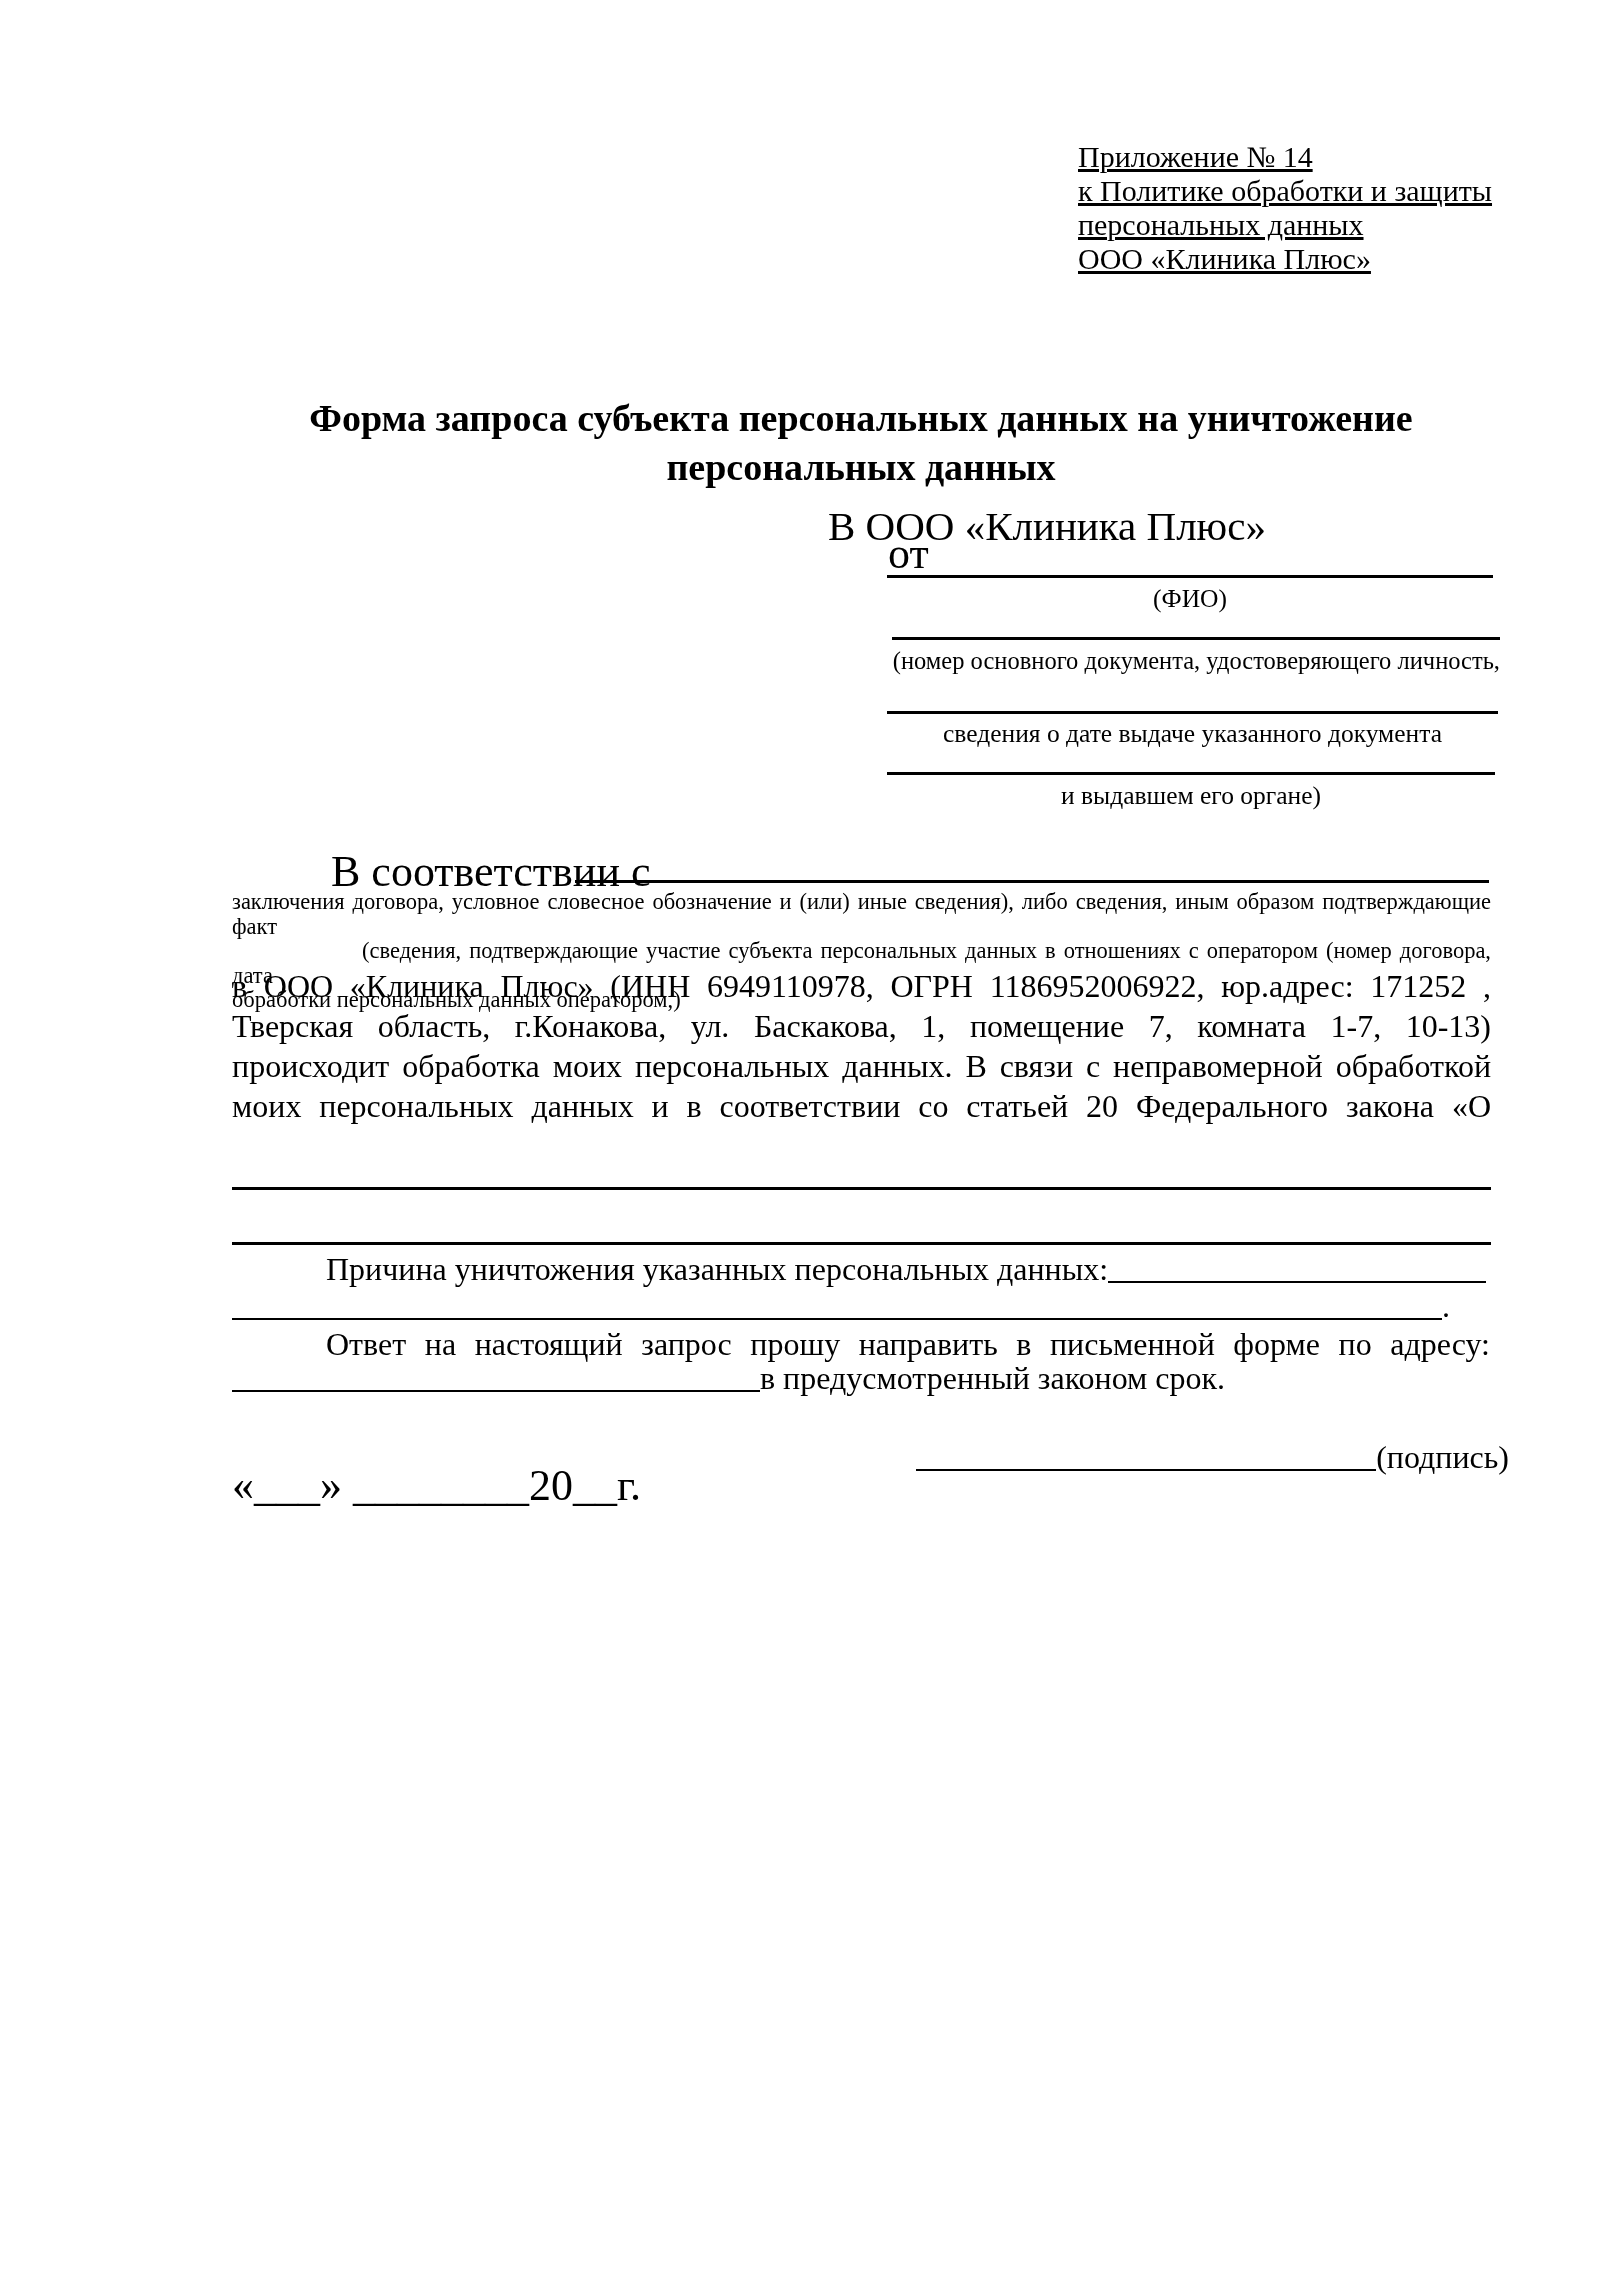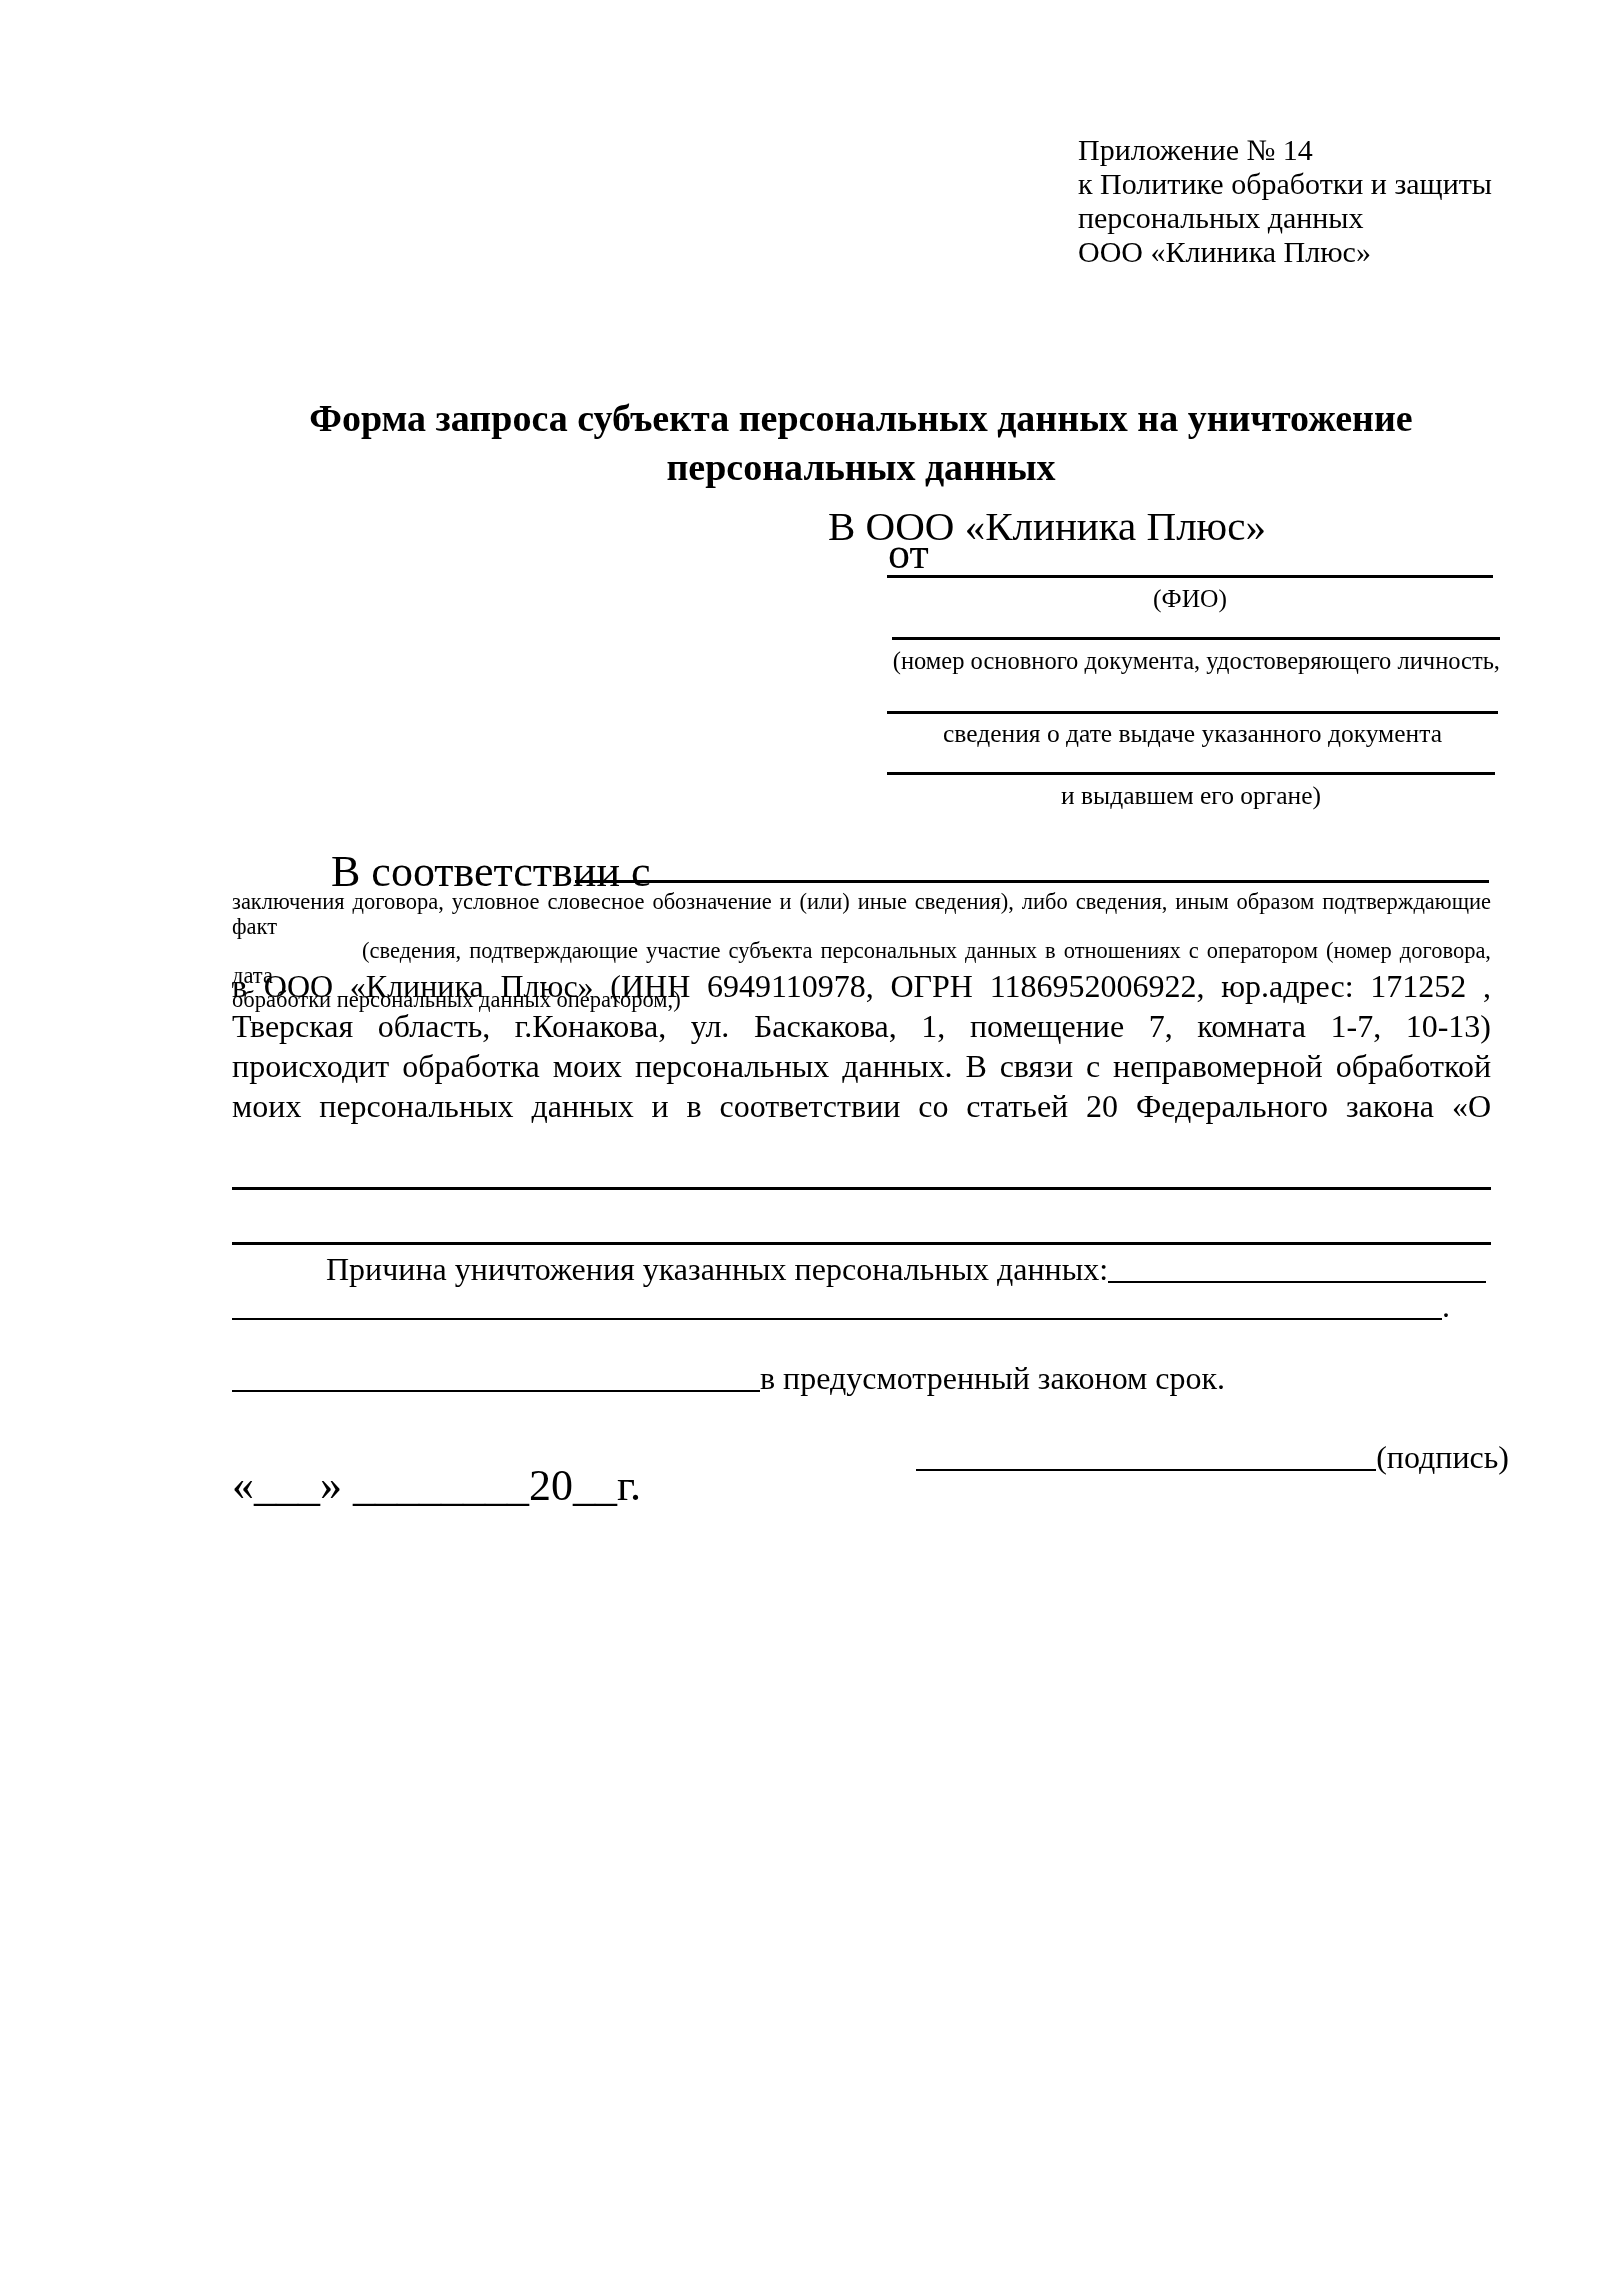--- a/index.html
+++ b/index.html
@@ -15,21 +15,21 @@
   .abs { position: absolute; }
   .rule { position: absolute; height: 2.9px; background: #000000; }
   .t33 { font-size: 44px; line-height: 37px; white-space: nowrap; }
   .cap { position: absolute; font-size: 25.5px; line-height: 29px; text-align: center; white-space: nowrap; }
   .jline { text-align: justify; text-align-last: justify; }
   .jline-last { text-align: justify; text-align-last: left; }
   .fillrow { position: absolute; display: flex; align-items: flex-end; }
   .fillrow .txt { font-size: 32px; line-height: 37px; white-space: nowrap; }
   .fill { flex: 1 1 auto; border-bottom: 2.9px solid #000; margin-bottom: 4.9px; height: 29px; }
   .fill-fixed { flex: 0 0 auto; border-bottom: 2.9px solid #000; margin-bottom: 4.9px; height: 29px; }
-  #header-block { left: 1078px; top: 133px; width: 441px; font-size: 30px; line-height: 34px; }
+  #header-block { left: 1078px; top: 140px; width: 441px; font-size: 30px; line-height: 34px; text-decoration: underline; }
   #form-title { left: 232px; top: 394px; width: 1258px; font-size: 38px; line-height: 49px; font-weight: bold; text-align: center; }
   #note-block { left: 232px; top: 890px; width: 1259px; font-size: 22.5px; line-height: 24.5px; }
   #note-block .n1 { text-indent: 130px; }
   #body-par { left: 232px; top: 966px; width: 1259px; font-size: 32px; line-height: 40px; }
 </style>
 </head>
 <body>
 
 <div id="page">
 
@@ -82,20 +82,23 @@
   <div class="fillrow" style="left:326px; top:1251px; width:1160px;">
     <span class="txt">Причина уничтожения указанных персональных данных:</span>
     <span class="fill"></span>
   </div>
 
   <div class="fillrow" style="left:232px; top:1288px; width:1218px;">
     <span class="fill"></span>
     <span class="txt">.</span>
   </div>
 
+  <div class="abs" style="left:232px; top:1326px; width:1258px; font-size:32px; line-height:37px; text-indent:94px;">
+    <span class="jline" style="display:block; text-align:justify; text-align-last:justify;">Ответ на настоящий запрос прошу направить в письменной форме по адресу:</span>
+  </div>
 
   <div class="fillrow" style="left:232px; top:1360px; width:1258px;">
     <span class="fill-fixed" style="width:528px;"></span>
     <span class="txt">в предусмотренный законом срок.</span>
   </div>
 
   <div class="abs t33" style="left:232px; top:1443px;margin-top:24px;">«___» ________20__г.</div>
 
   <div class="fillrow" style="left:916px; top:1439px; width:593px;">
     <span class="fill"></span>

